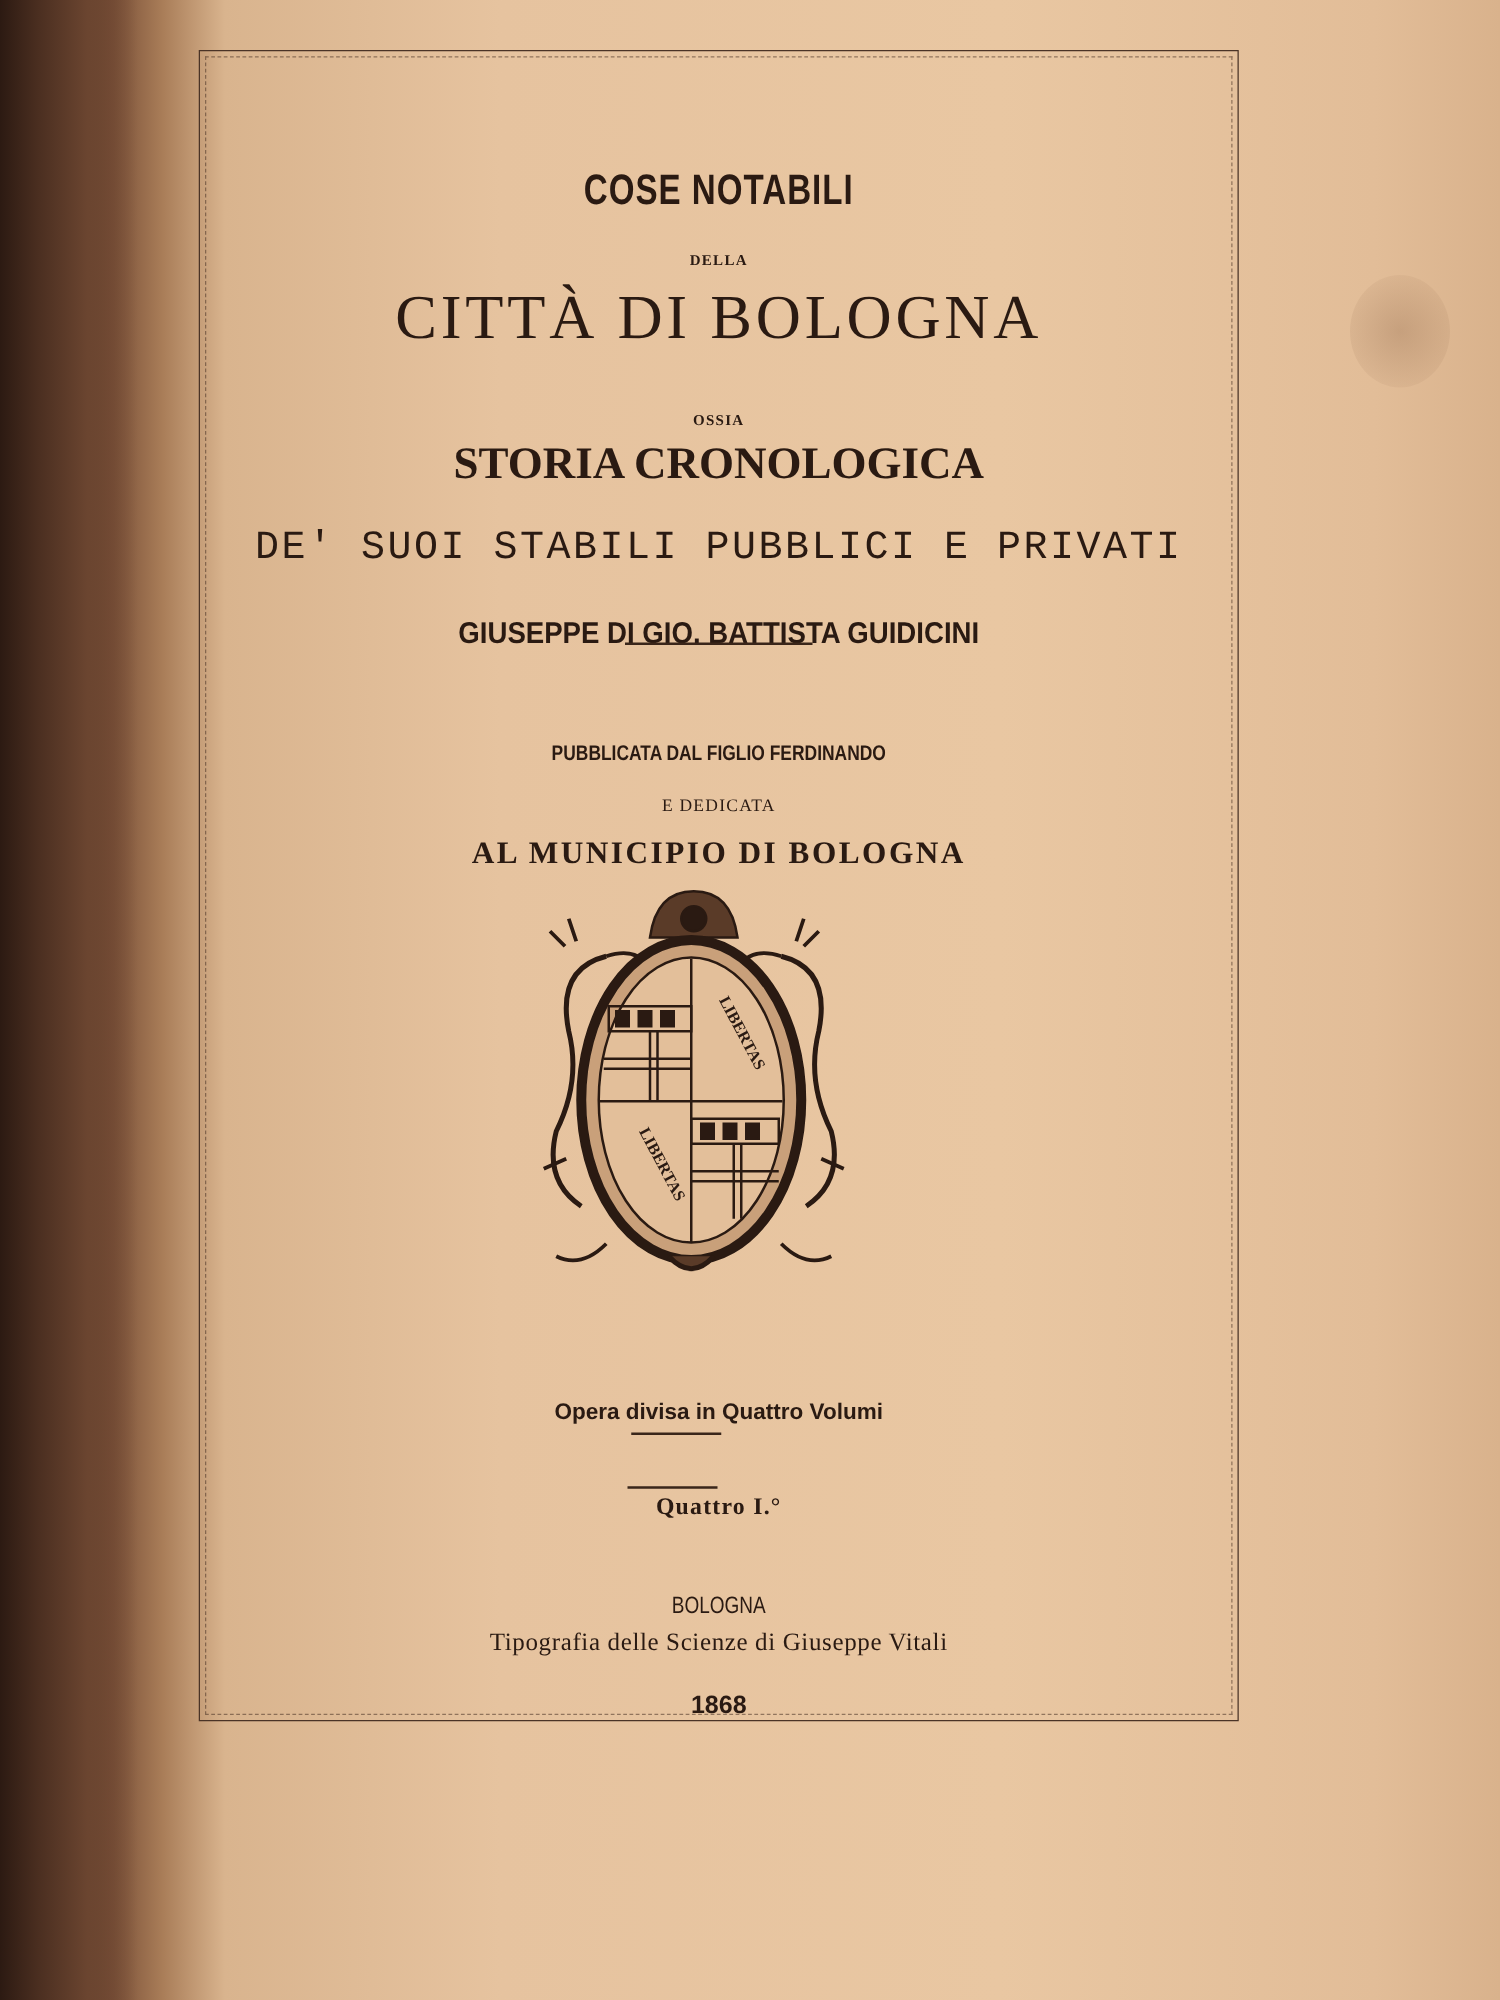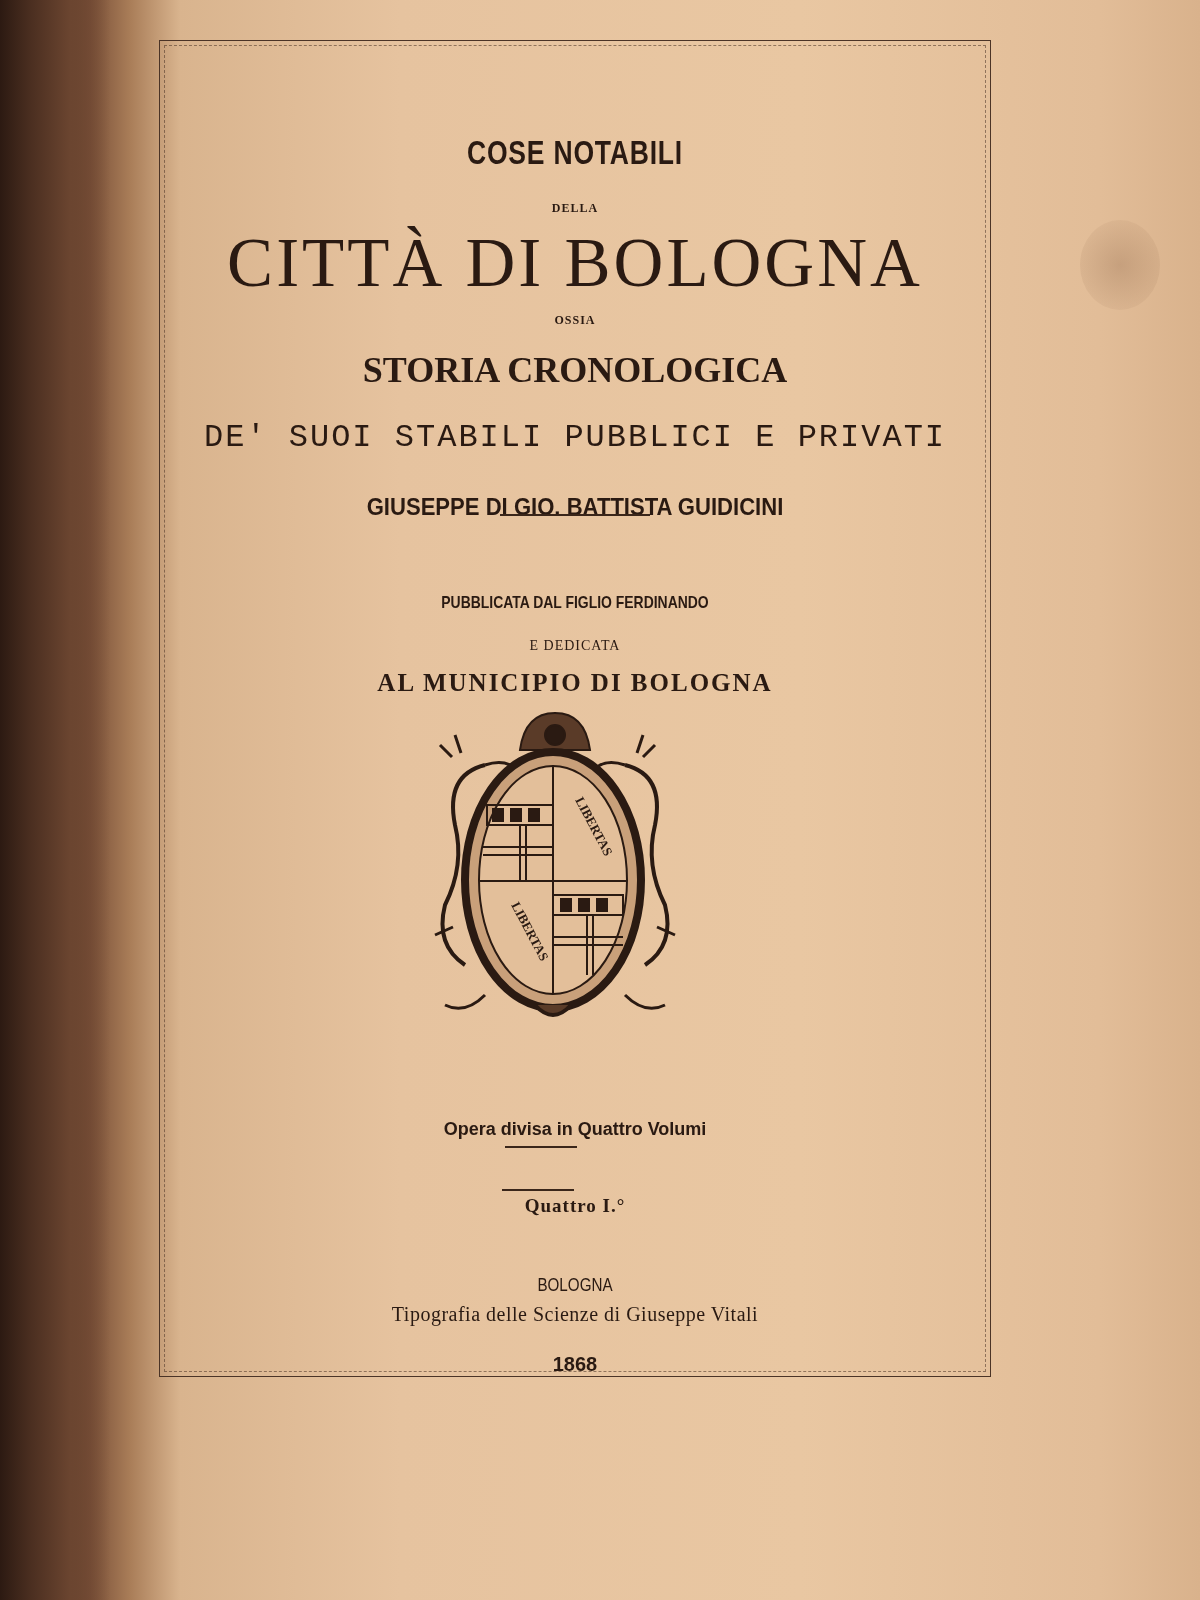--- a/index.html
+++ b/index.html
@@ -11,22 +11,22 @@
   }
   .spine { position:absolute; left:0; top:0; width:110px; height:1600px;
     background: linear-gradient(90deg, #2c1a12 0px, #4a2e20 30px, #6b4530 70px, rgba(160,115,80,0.0) 110px); }
   .frame { position:absolute; left:135px; top:40px; width:830px; height:1335px;
     border:1.5px solid #4a3326; box-shadow: inset 0 0 0 3px transparent; margin-left: 24px; }
   .frame-inner { position:absolute; left:4px; top:4px; right:4px; bottom:4px; border:1px dashed rgba(74,51,38,0.55); }
   .center { position:absolute; left:0; right:0; text-align:center; }
   .t-cose { top:92px; font-family:"Liberation Sans Narrow","Liberation Sans",sans-serif; font-weight:bold; font-size:34px; letter-spacing:1px; transform:scaleX(0.78); }
   .t-small { font-family:"Liberation Serif",serif; font-weight:bold; font-size:12px; letter-spacing:1px; }
   .t-della { top:160px; }
-  .t-citta { top:183px; font-family:"Liberation Serif",serif; font-size:69px; letter-spacing:3px; }
-  .t-ossia { top:272px; }
+  .t-citta { top:183px; font-family:"Liberation Serif",serif; font-size:50px; letter-spacing:3px; }
+  .t-ossia { top:288px; }
   .t-storia { top:308px; font-family:"Liberation Serif",serif; font-weight:bold; font-size:36px;text-align:center; }
   .t-desuoi { top:378px; font-family:Liberation Mono, monospace; font-size:32px; letter-spacing:2px; }
   .t-per { top:428px; }
   .t-author { top:452px; font-family:"Liberation Sans",sans-serif; font-weight:bold; font-size:24px; transform:scaleX(0.92); }
   .rule { position:absolute; height:2px; background:#3a261a; }
   .t-pub { top:552px; font-family:"Liberation Sans",sans-serif; font-weight:bold; font-size:17px; transform:scaleX(0.82); }
   .t-ded { top:597px; font-family:"Liberation Serif",serif; font-size:14px; letter-spacing:1px; }
   .t-muni { top:628px; font-family:"Liberation Serif",serif; font-weight:900; font-size:25px; letter-spacing:2px; }
   .emblem { position:absolute; left:425px; top:705px; width:260px; height:335px; }
   .t-opera { top:1078px; font-family:"Liberation Sans",sans-serif; font-weight:bold; font-size:18px; }

